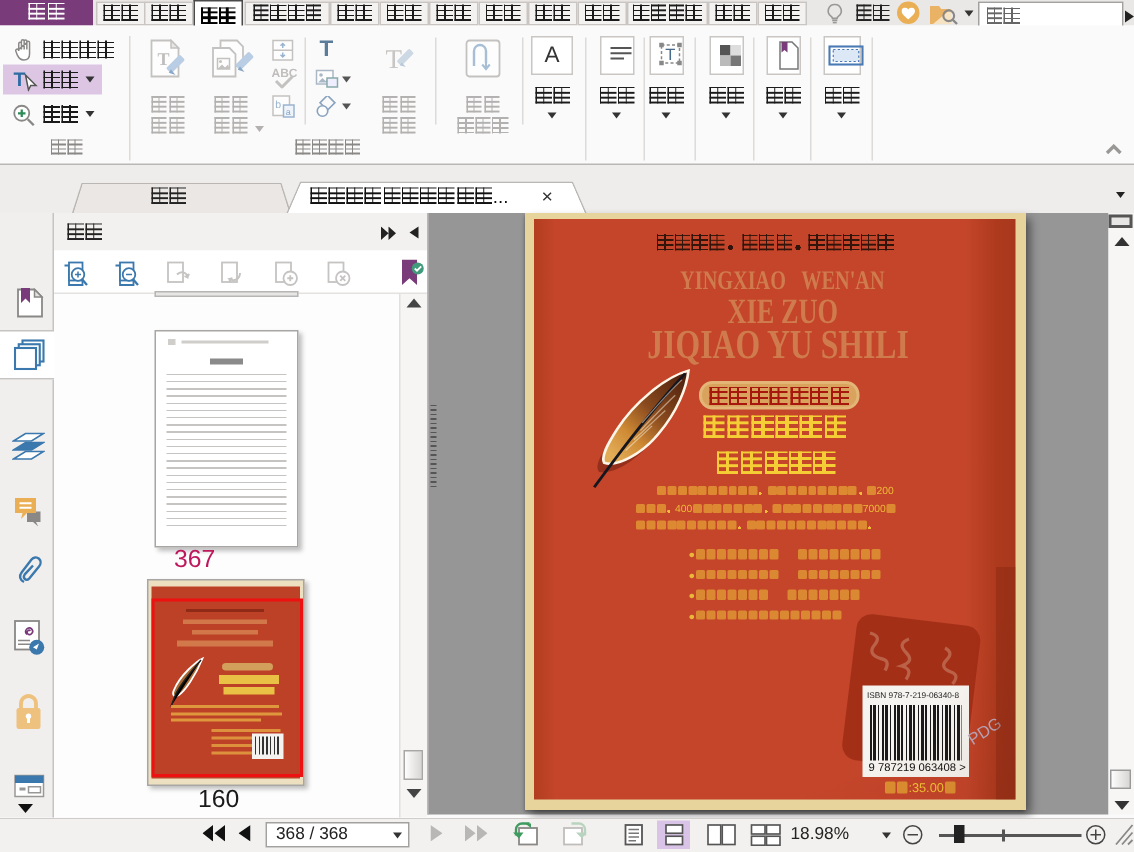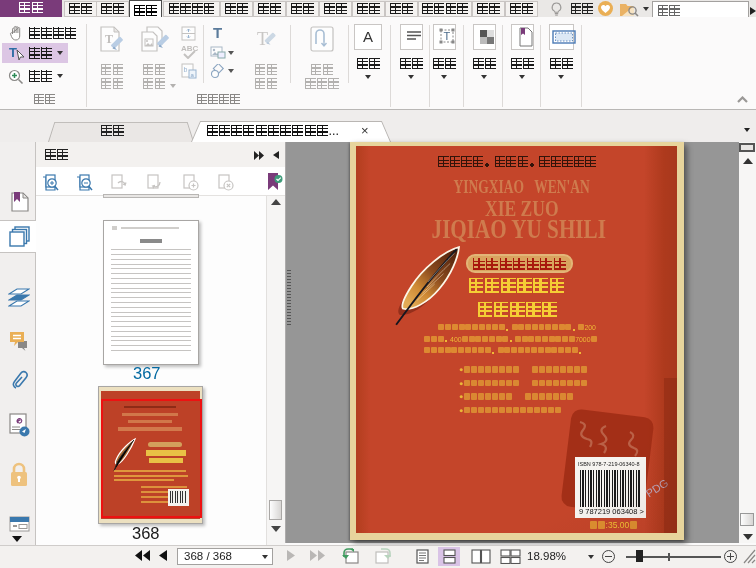--- a/index.html
+++ b/index.html
@@ -308,21 +308,21 @@
       <path d="M10.5 6l1.5 1.5L14.8 4.6" stroke="#fff" fill="none" stroke-width="1.2"></path>
     </svg>
 
 <div class="ab" style="left:103px;top:194px;width:96px;height:4px;background:#e8e6e4;border:1px solid #b8b6b4;box-sizing:border-box"></div>
 
 <div class="ab" style="left:103px;top:220px;width:96px;height:145px;background:#fff;border:1px solid #a8a6a4;box-shadow:2px 2px 3px rgba(0,0,0,.25);box-sizing:border-box"></div>
 <div class="ab" style="left:112px;top:226px;width:5px;height:4px;background:#d0cecb"></div>
     <div class="ab" style="left:121px;top:227px;width:58px;height:1.5px;background:#d0cecb"></div>
 <div class="ab" style="left:140px;top:239px;width:22px;height:4px;background:#8a8a8a"></div>
 <div class="ab" style="left:111px;top:249px;width:80px;height:102px;background:repeating-linear-gradient(0deg,#c6c4c2 0 1px,transparent 1px 4.8px)"></div>
-<div class="ab" style="left:133px;top:364px;font-size:16.5px;color:#0369a1">367</div>
+<div class="ab" style="left:116px;top:364px;font-size:16.5px;color:#be185d">367</div>
 
 <div class="ab" style="left:98px;top:386px;width:105px;height:138px;background:#ece0c0;border:1px solid #a8a6a4;box-shadow:2px 2px 3px rgba(0,0,0,.25);box-sizing:border-box"></div>
 <div class="ab" style="left:101px;top:391px;width:99px;height:128px;background:#bd4127"></div>
 <div class="ab" style="left:101px;top:399px;width:97px;height:115px;border:2px solid #ee1111"></div>
 <div class="ab" style="left:124px;top:406px;width:52px;height:2px;background:#8e2a16"></div>
 <div class="ab" style="left:122px;top:413px;width:56px;height:2.5px;background:rgba(214,132,84,.8)"></div>
 <div class="ab" style="left:128px;top:420px;width:44px;height:3px;background:rgba(214,132,84,.8)"></div>
 <div class="ab" style="left:118px;top:427px;width:64px;height:3.5px;background:rgba(214,132,84,.85)"></div>
 <div class="ab" style="left:148px;top:442px;width:34px;height:5px;background:#d3a05c;border-radius:2.5px"></div>
 <div class="ab" style="left:146px;top:450px;width:40px;height:5.5px;background:#e9c145"></div>
@@ -333,21 +333,21 @@
     </svg>
 <div class="ab" style="left:114px;top:470px;width:72px;height:2px;background:rgba(235,180,70,.75)"></div>
 <div class="ab" style="left:114px;top:474.5px;width:74px;height:2px;background:rgba(235,180,70,.75)"></div>
 <div class="ab" style="left:114px;top:479px;width:60px;height:2px;background:rgba(235,180,70,.75)"></div>
 <div class="ab" style="left:141px;top:486px;width:46px;height:2px;background:rgba(235,180,70,.7)"></div>
 <div class="ab" style="left:141px;top:491px;width:46px;height:2px;background:rgba(235,180,70,.7)"></div>
 <div class="ab" style="left:141px;top:496px;width:40px;height:2px;background:rgba(235,180,70,.7)"></div>
 <div class="ab" style="left:141px;top:501px;width:43px;height:2px;background:rgba(235,180,70,.7)"></div>
 <div class="ab" style="left:168px;top:489px;width:21px;height:17px;background:#f4f2ee"></div>
 <div class="ab" style="left:170px;top:491px;width:17px;height:12px;background:repeating-linear-gradient(90deg,#333 0 1px,transparent 1px 2.5px)"></div>
-<div class="ab" style="left:132px;top:524px;font-size:16.5px;color:#1a1a1a">368</div>
+<div class="ab" style="left:132px;top:524px;font-size:16.5px;color:#1a1a1a">160</div>
 
 <div class="ab" style="left:266px;top:196px;width:19px;height:349px;background:#f6f5f4;border-left:1px solid #e2e0de;box-sizing:border-box"></div>
 <div class="ab" style="left:271px;top:199px;width:0;height:0;border-left:5px solid transparent;border-right:5px solid transparent;border-bottom:6px solid #444"></div>
 <div class="ab" style="left:269px;top:500px;width:13px;height:20px;background:linear-gradient(90deg,#fdfdfd,#d8d6d4);border:1px solid #a9a7a5;box-sizing:border-box"></div>
 <div class="ab" style="left:271px;top:526px;width:0;height:0;border-left:5px solid transparent;border-right:5px solid transparent;border-top:6px solid #444"></div>
 
 <div class="ab" style="left:285px;top:142px;width:454px;height:401px;background:#969696;border-left:1px solid #adabab;box-sizing:border-box"></div>
 <div class="ab" style="left:287px;top:270px;width:4px;height:55px;background:repeating-linear-gradient(0deg,#555 0 1px,transparent 1px 3px)"></div>
 
 <div class="ab" style="left:350px;top:142px;width:334px;height:398px;background:#e7d49c;box-shadow:-1px 1px 2px rgba(0,0,0,.3),3px 3px 6px rgba(0,0,0,.45)"></div>

